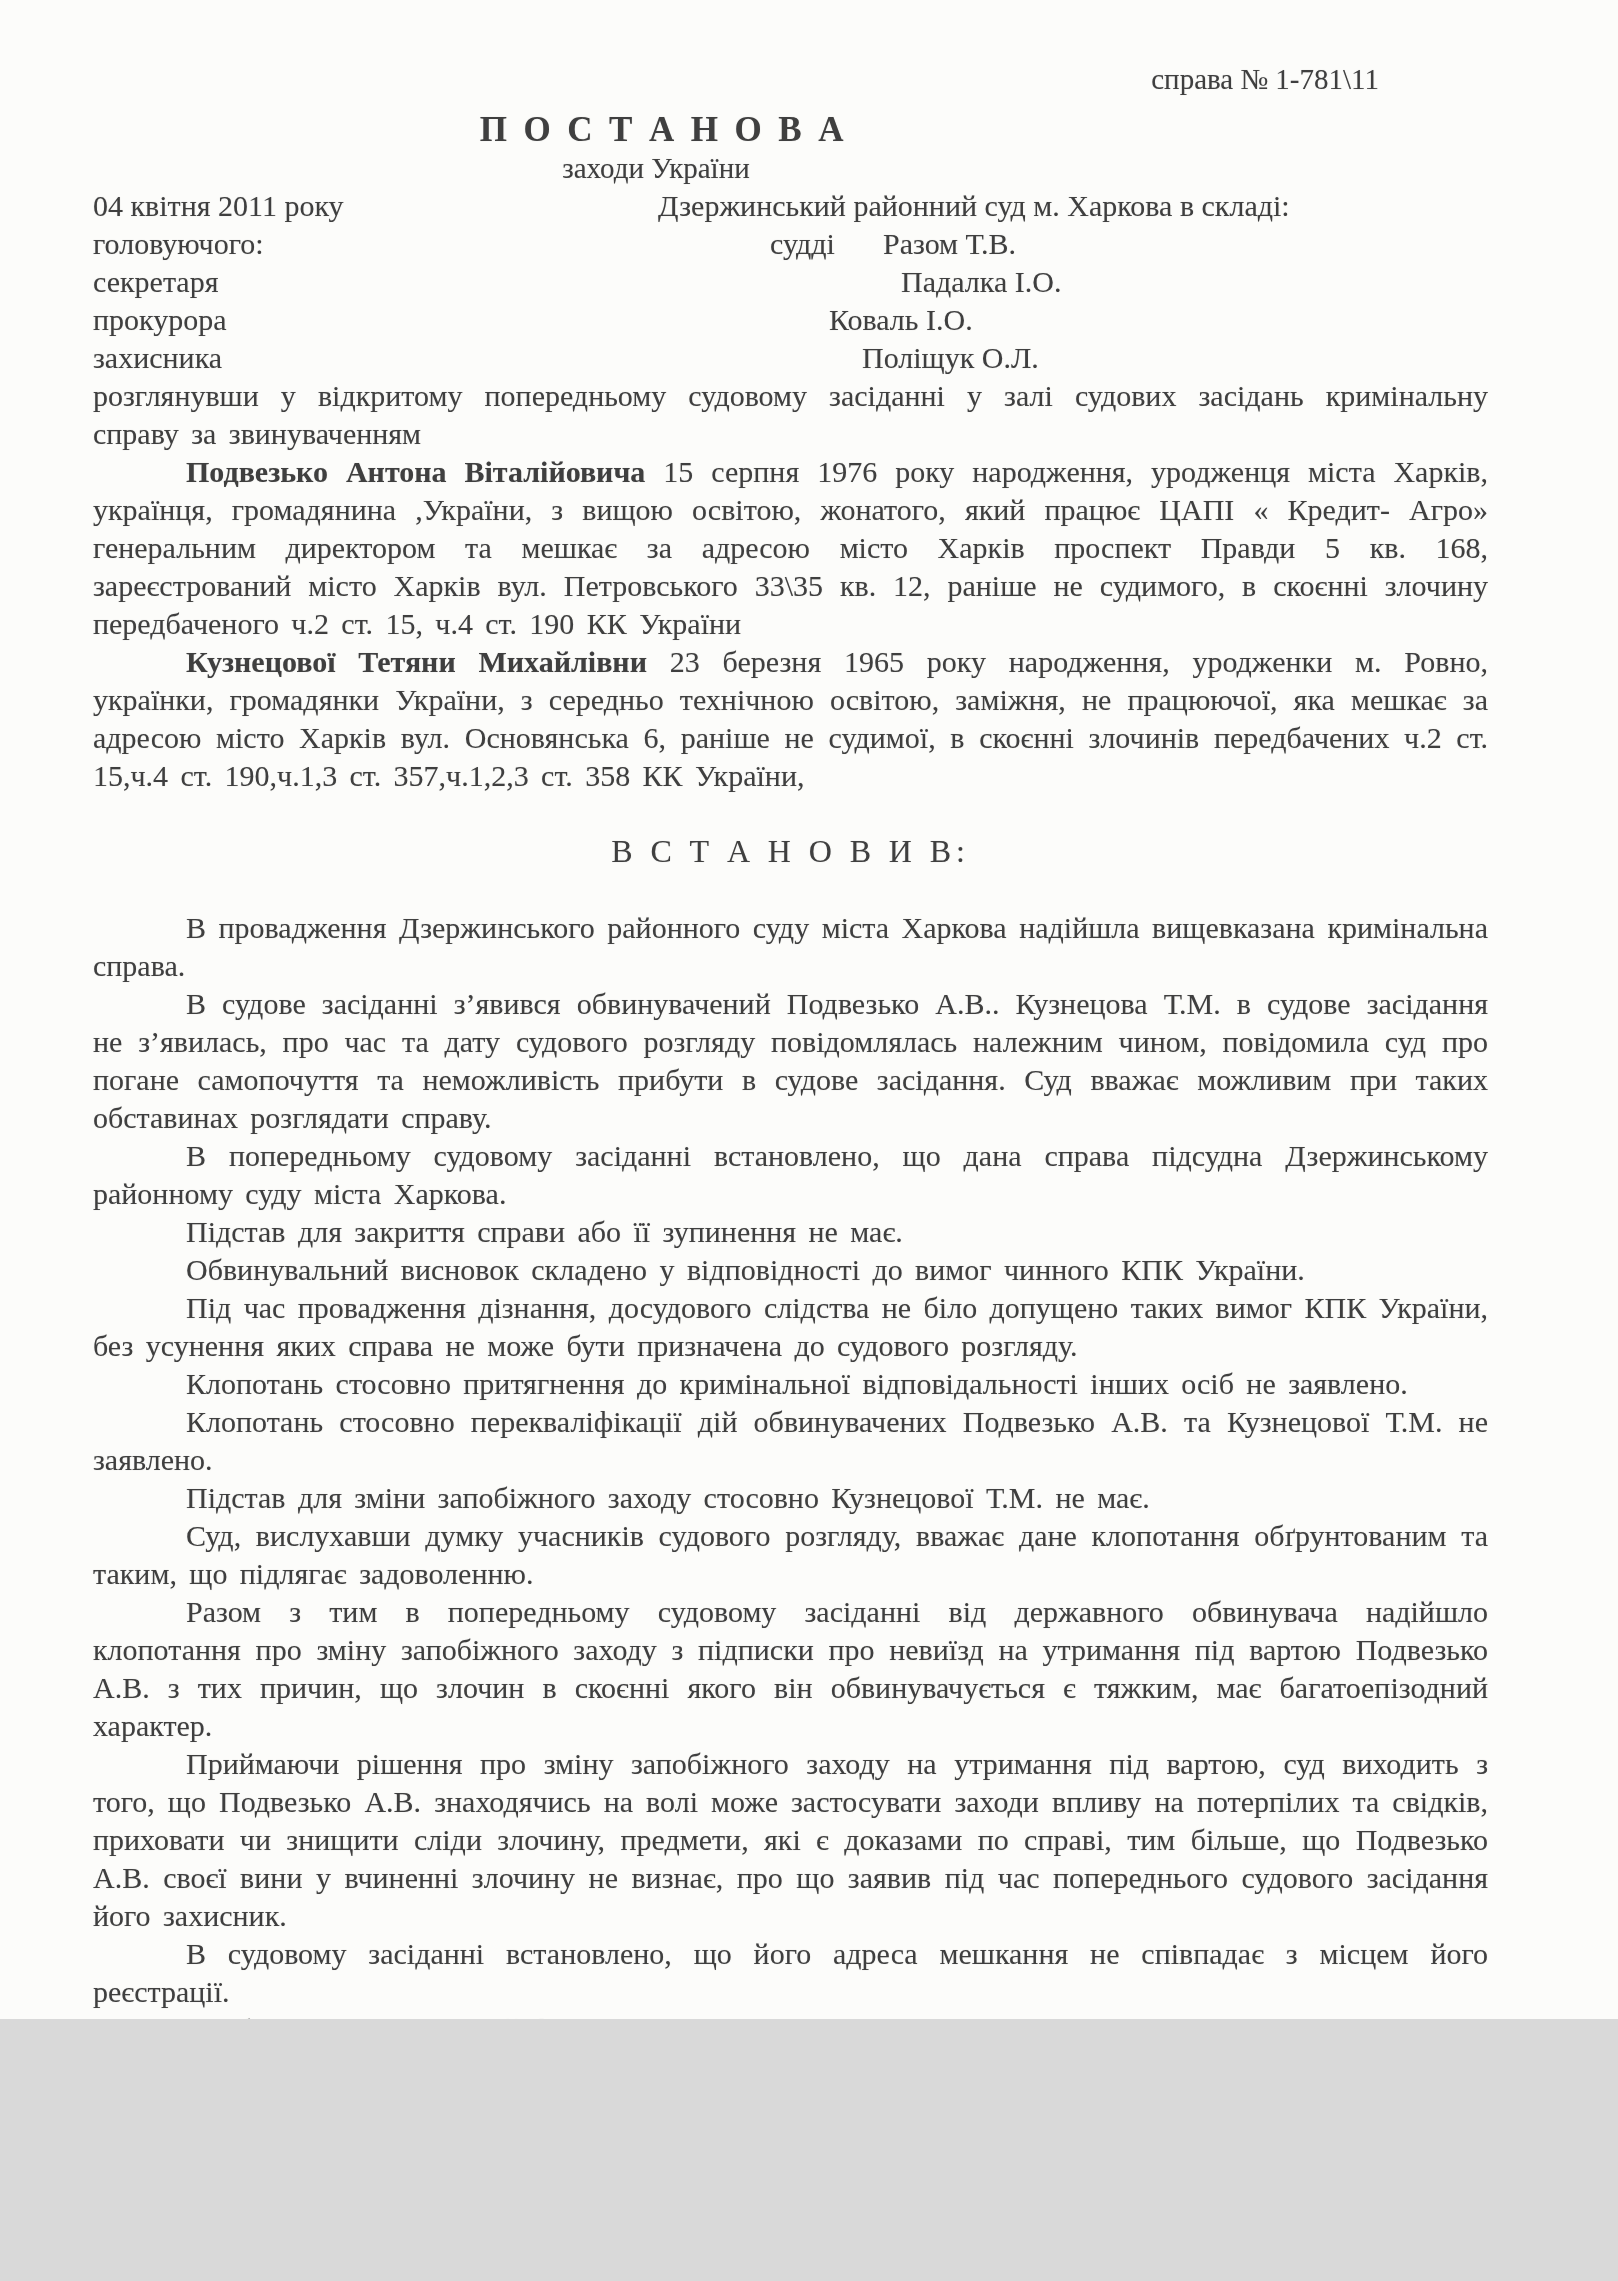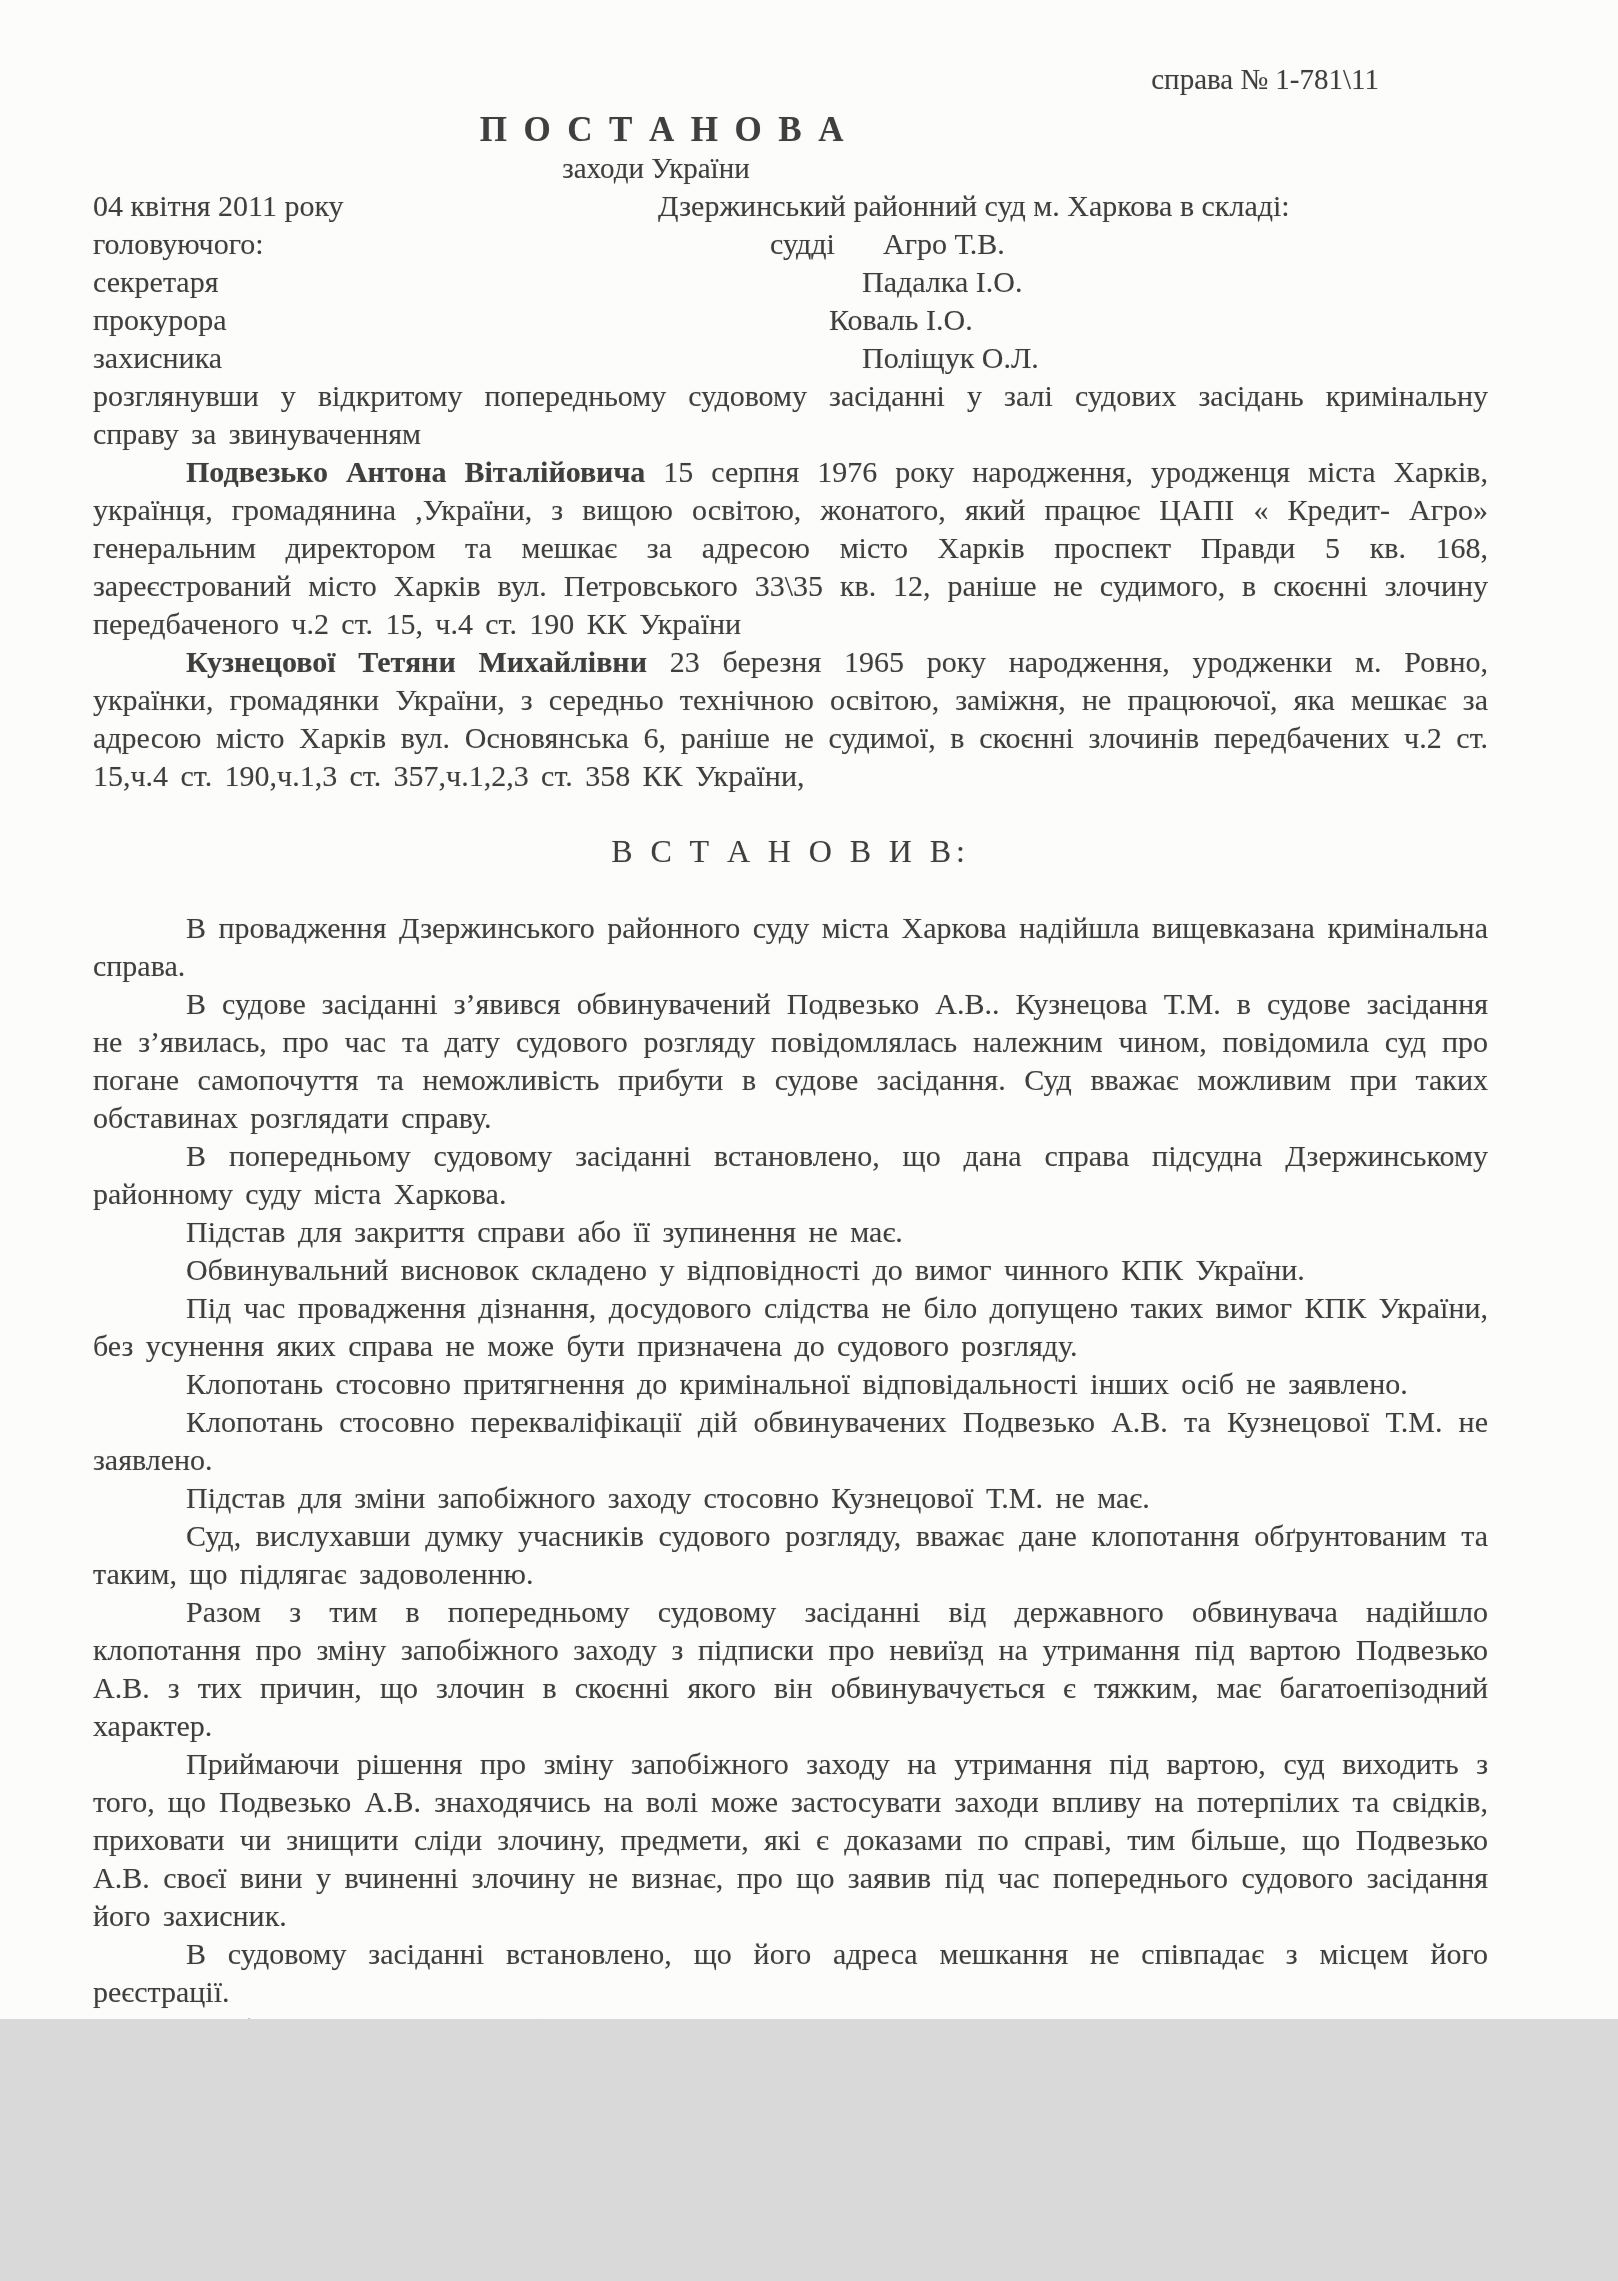--- a/index.html
+++ b/index.html
@@ -29,21 +29,21 @@
   .doc-subtitle{
     text-align:center;padding-right:269px;font-size:29px;
   }
   .comp-row{position:relative;height:38px;}
   .comp-row span{position:absolute;top:0;white-space:nowrap;text-align:center;}
   .date-cell{left:0;}
   .court-cell{left:565px;}
   .label-cell{left:0;}
   .role-cell{left:677px;}
   .row0 .name-cell{left:790px;}
-  .row1 .name-cell{left:769px;}
+  .row1 .name-cell{left:808px;}
   .row2 .name-cell{left:736px;}
   .row3 .name-cell{left:769px;font-family:Liberation Serif, serif;}
   .p{
     margin:0;text-align:justify;text-indent:93px;word-spacing:4.9px;
   }
   .p.noindent{text-indent:0;}
   .b{font-weight:700;}
   .ustanovyv{
     text-align:center;font-size:32px;letter-spacing:4.9px;
     margin:37px 0 39px 0;white-space:nowrap;
@@ -61,21 +61,21 @@
     <div class="doc-subtitle">заходи України</div>
 
     <div class="comp-row">
       <span class="date-cell">04 квітня 2011 року</span>
       <span class="court-cell">Дзержинський районний суд м. Харкова в складі:</span>
     </div>
 
     <div class="comp-row row0">
       <span class="label-cell">головуючого:</span>
       <span class="role-cell">судді</span>
-      <span class="name-cell">Агро Т.В.</span>
+      <span class="name-cell">Разом Т.В.</span>
     </div>
     <div class="comp-row row1">
       <span class="label-cell">секретаря</span>
       <span class="name-cell">Падалка І.О.</span>
     </div>
     <div class="comp-row row2">
       <span class="label-cell">прокурора</span>
       <span class="name-cell">Коваль І.О.</span>
     </div>
     <div class="comp-row row3">

